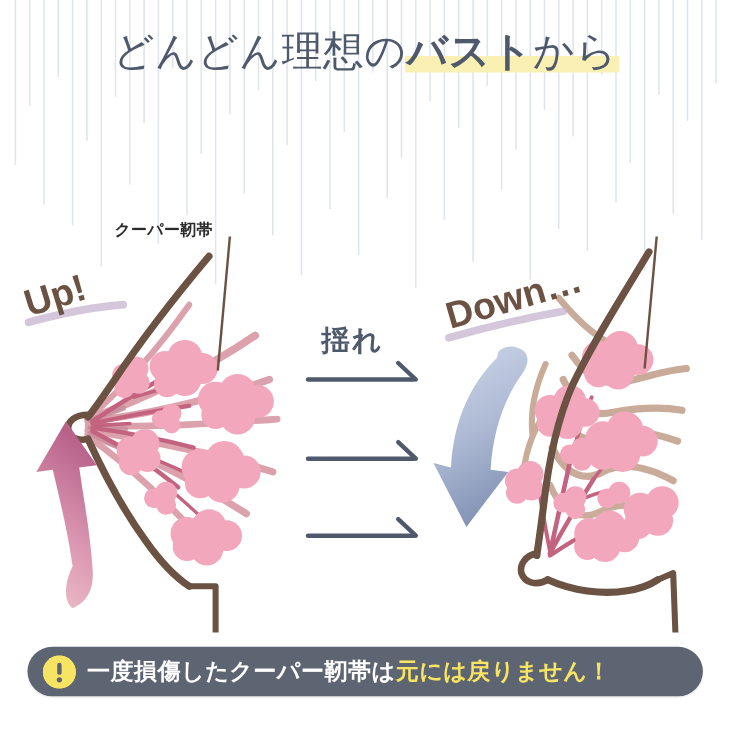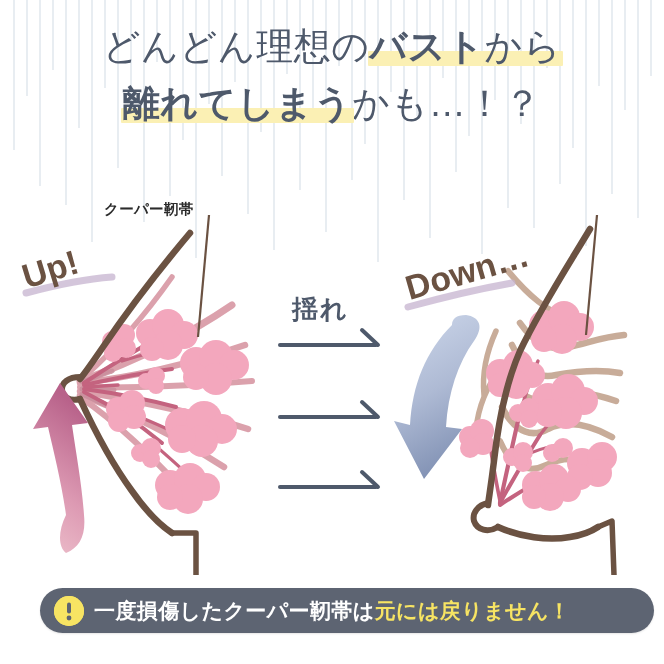--- a/index.html
+++ b/index.html
@@ -118,21 +118,21 @@
     font-weight:700;
     color:#6b5242;
     white-space:nowrap;
   }
   .hand-up   { left:22px;  top:250px; transform:rotate(-17deg); }
   .hand-down { left:404px; top:252px; transform:rotate(-16deg); }
 
   
   .banner {
     position:absolute;
-    left:40px; top:588px;
+    left:25px; top:588px;
     width:614px; height:45px;
     background:#5d6472;
     border-radius:23px;
     display:flex;
     align-items:center;
     padding-left:14px;
     box-shadow:0 1px 2px rgba(0,0,0,0.10);
   }
   .warn-icon {
     flex:0 0 auto;
@@ -217,23 +217,20 @@
           <line x1="638" y1="0" x2="638" y2="218"></line>
           <line x1="651" y1="0" x2="651" y2="76"></line>
         </g>
       </svg>
     </div>
 
     <div class="headline">
       <span class="hl-line hl-line-1">
         <span class="seg seg-light">どんどん理想の</span><span class="seg seg-bold seg-hl">バスト</span><span class="seg seg-light seg-hl">から</span>
       </span>
-      <span class="hl-line hl-line-2">
-        <span class="seg seg-bold seg-hl">離れてしまう</span><span class="seg seg-light">かも…！？</span>
-      </span>
     </div>
   </div>
 
   <div class="diagram">
     <svg width="664" height="390" viewBox="0 0 664 390" aria-hidden="true">
 
       <defs>
         <linearGradient id="gradUp" x1="0" y1="1" x2="0.25" y2="0">
           <stop offset="0%" stop-color="#eec2cd"></stop>
           <stop offset="45%" stop-color="#dd9ab3"></stop>

